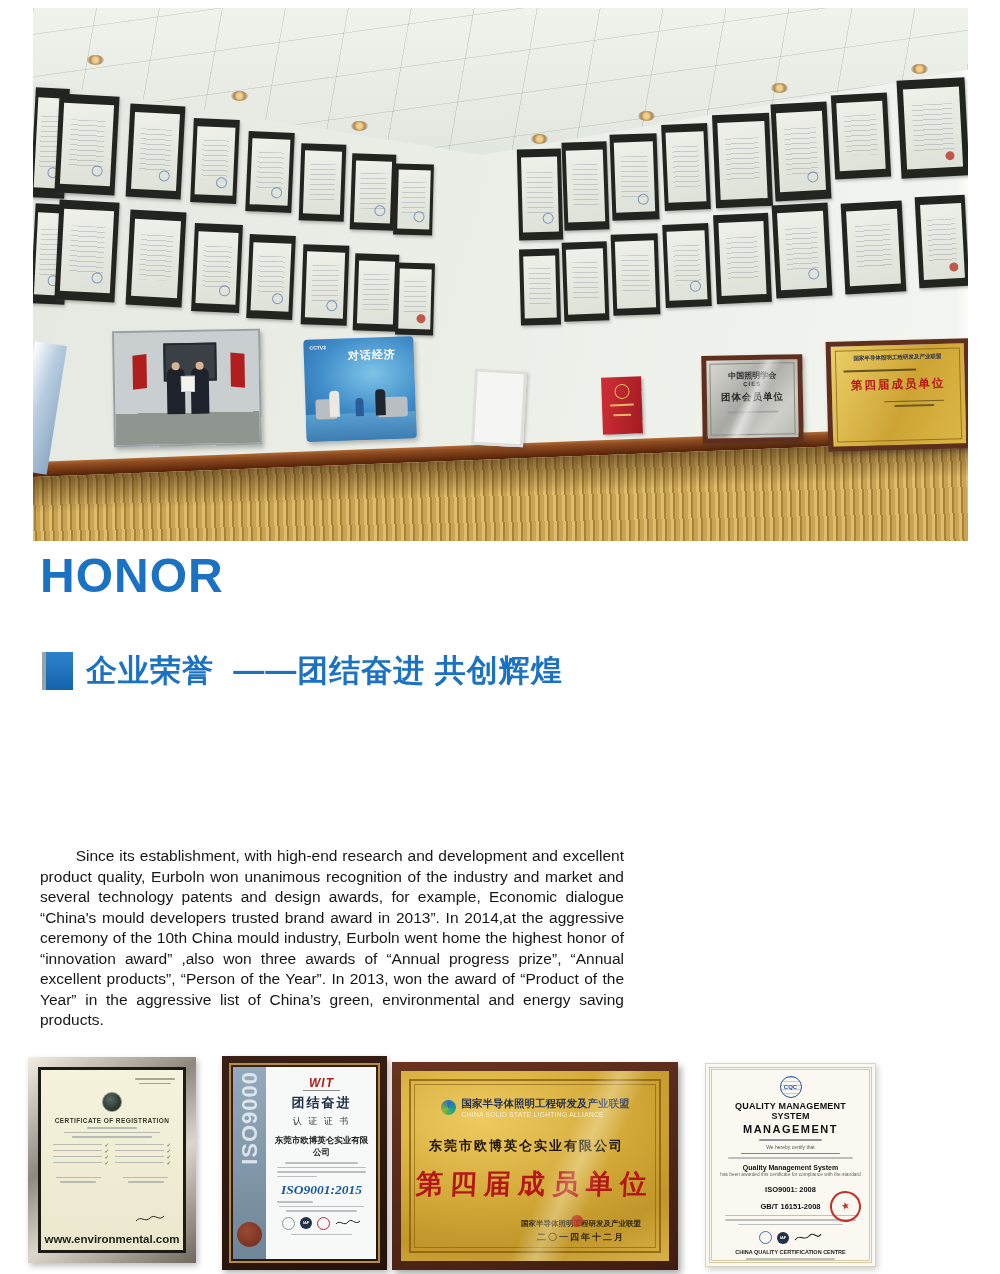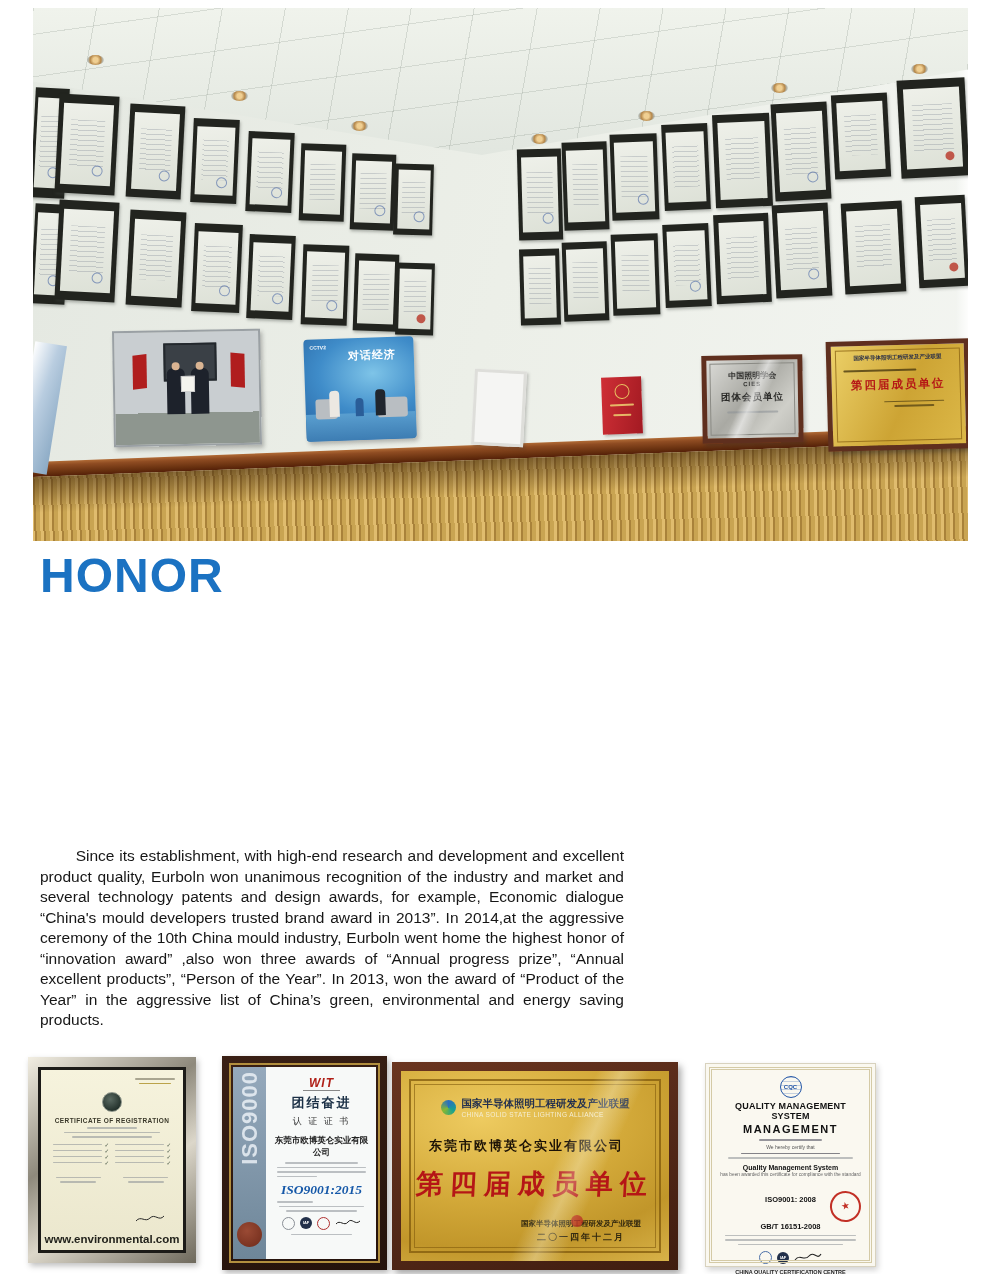--- a/index.html
+++ b/index.html
@@ -131,21 +131,21 @@
          padding:12px 10px 8px;text-align:center;position:relative;}
   .cq::before{content:'';position:absolute;inset:3px;border:3px double #d4caa6;pointer-events:none;}
   .cq-logo{width:20px;height:20px;margin:0 auto 3px;border-radius:50%;border:1.5px solid #2558a8;color:#2558a8;
          font-size:6px;font-weight:bold;line-height:20px;
          background:repeating-linear-gradient(rgba(37,88,168,.25) 0 1px,transparent 1px 4px);}
   .cq-t1{font-size:9px;font-weight:bold;color:#111;letter-spacing:.2px;}
   .cq-t2{font-size:11px;font-weight:bold;color:#111;letter-spacing:1.5px;margin-top:2px;}
   .cq-small{font-size:5px;color:#555;margin-top:3px;}
   .cq-sys{font-size:7px;font-weight:bold;color:#111;margin-top:5px;}
   .cq-awd{font-size:4.8px;color:#666;margin-top:1px;}
-  .cq-std{font-size:7.5px;font-weight:bold;color:#111;margin-top:18px;}
+  .cq-std{font-size:7.5px;font-weight:bold;color:#111;margin-top:8px;}
   .cq-logos{display:flex;justify-content:center;align-items:center;gap:5px;margin-top:6px;}
   .cq-seal{position:absolute;right:14px;bottom:44px;width:27px;height:27px;border-radius:50%;border:2px solid #c23026;
          color:#c23026;font-size:10px;line-height:25px;transform:rotate(-12deg);}
   .cq-centre{font-size:5.5px;font-weight:bold;color:#222;margin-top:5px;}
 </style>
 </head>
 <body>
 
 <div class="page">
 
@@ -351,20 +351,24 @@
         <div style="font-size:5.5px;font-weight:bold;color:#2a3048;white-space:nowrap;overflow:hidden;">国家半导体照明工程研发及产业联盟</div>
         <div class="tl" style="width:55%;background:#4a3a10;opacity:.8;margin-top:8px;margin-left:12px;"></div>
         <div style="font-size:11.5px;font-weight:bold;color:#b51616;letter-spacing:2px;margin-top:6px;">第四届成员单位</div>
         <div class="tl" style="width:45%;background:#4a3a10;opacity:.7;margin-top:9px;margin-left:52px;"></div>
         <div class="tl" style="width:30%;background:#4a3a10;opacity:.7;margin-left:62px;"></div>
       </div>
     </div>
   </div>
 
   <div class="honor-title">HONOR</div>
+  <div class="cn-head-row">
+    <span class="blue-sq"></span>
+    <span class="cn-head">企业荣誉  ——团结奋进 共创辉煌</span>
+  </div>
 
   <div class="para para-en">Since its establishment, with high-end research and development and excellent product quality, Eurboln won unanimous recognition of the industry and market and several technology patents and design awards, for example, Economic dialogue “China's mould developers trusted brand award in 2013”. In 2014,at the aggressive ceremony of the 10th China mould industry, Eurboln went home the highest honor of “innovation award” ,also won three awards of “Annual progress prize”, “Annual excellent products”, “Person of the Year”. In 2013, won the award of “Product of the Year” in the aggressive list of China’s green, environmental and energy saving products.</div>
 
   <div class="cert cg-frame" style="left:28px;top:1057px;width:168px;height:206px;">
     <div class="cg-mat">
       <div class="cg-paper">
         <div class="cg-brand">
           <div class="tl" style="width:100%;background:#6a6652;"></div>
           <div class="tl" style="width:80%;background:#b59a3a;opacity:.9;"></div>
         </div>

